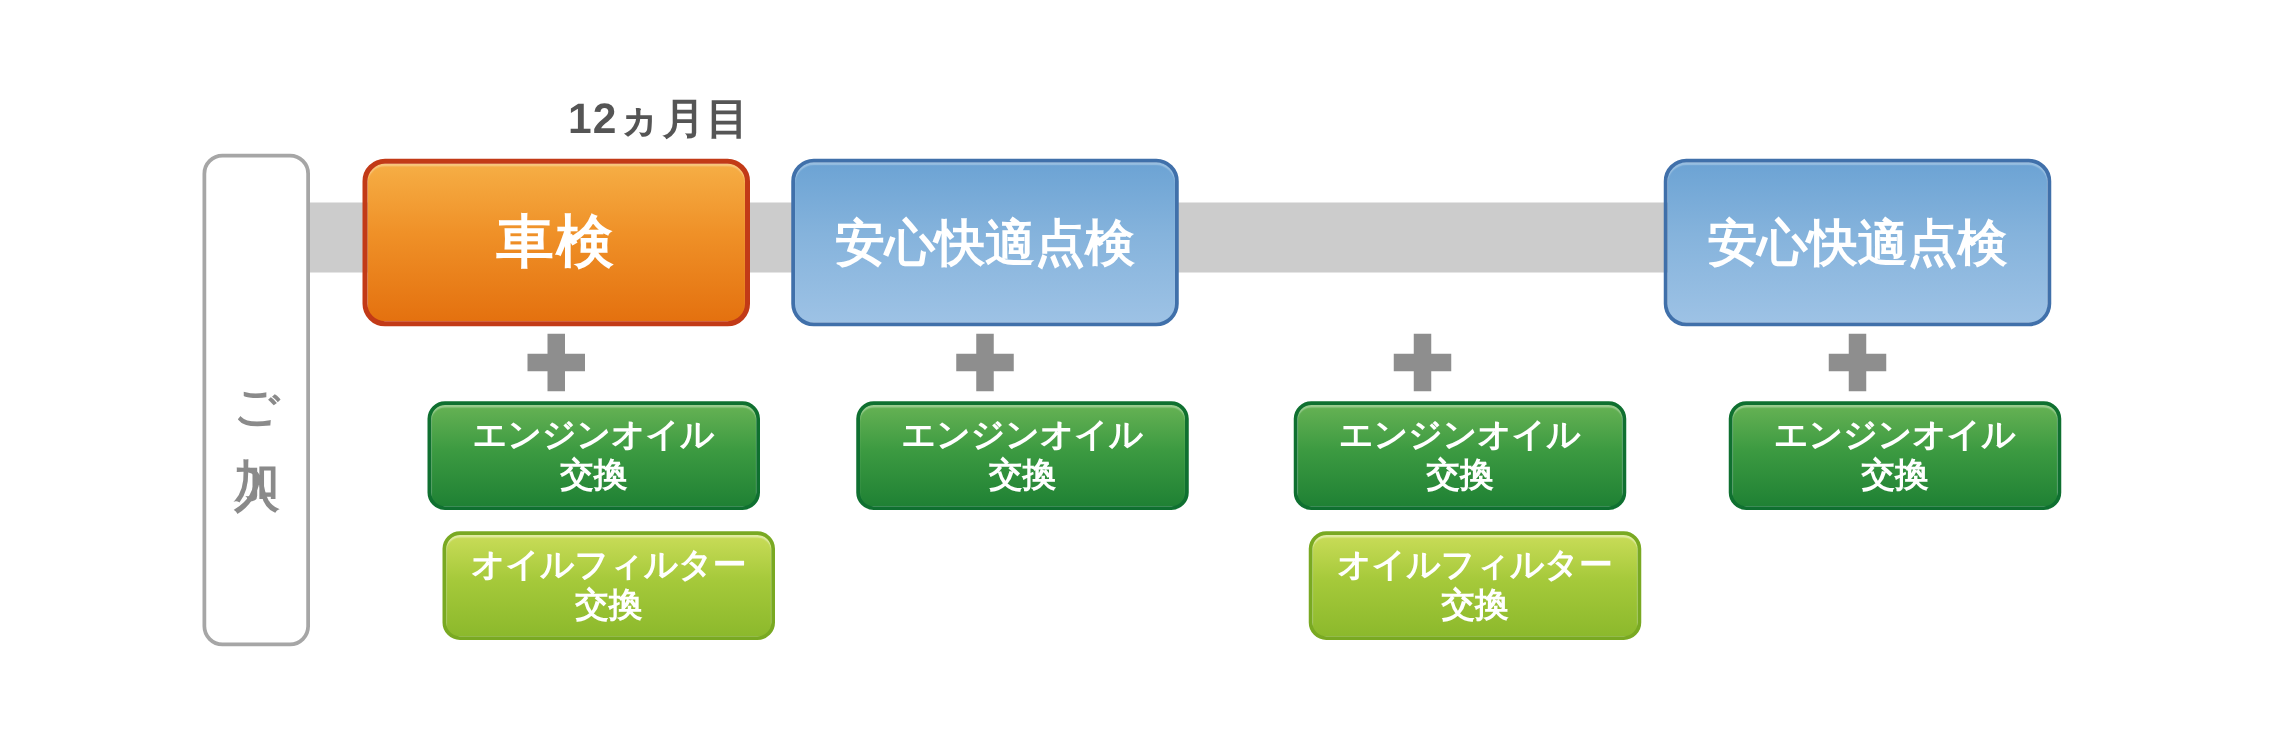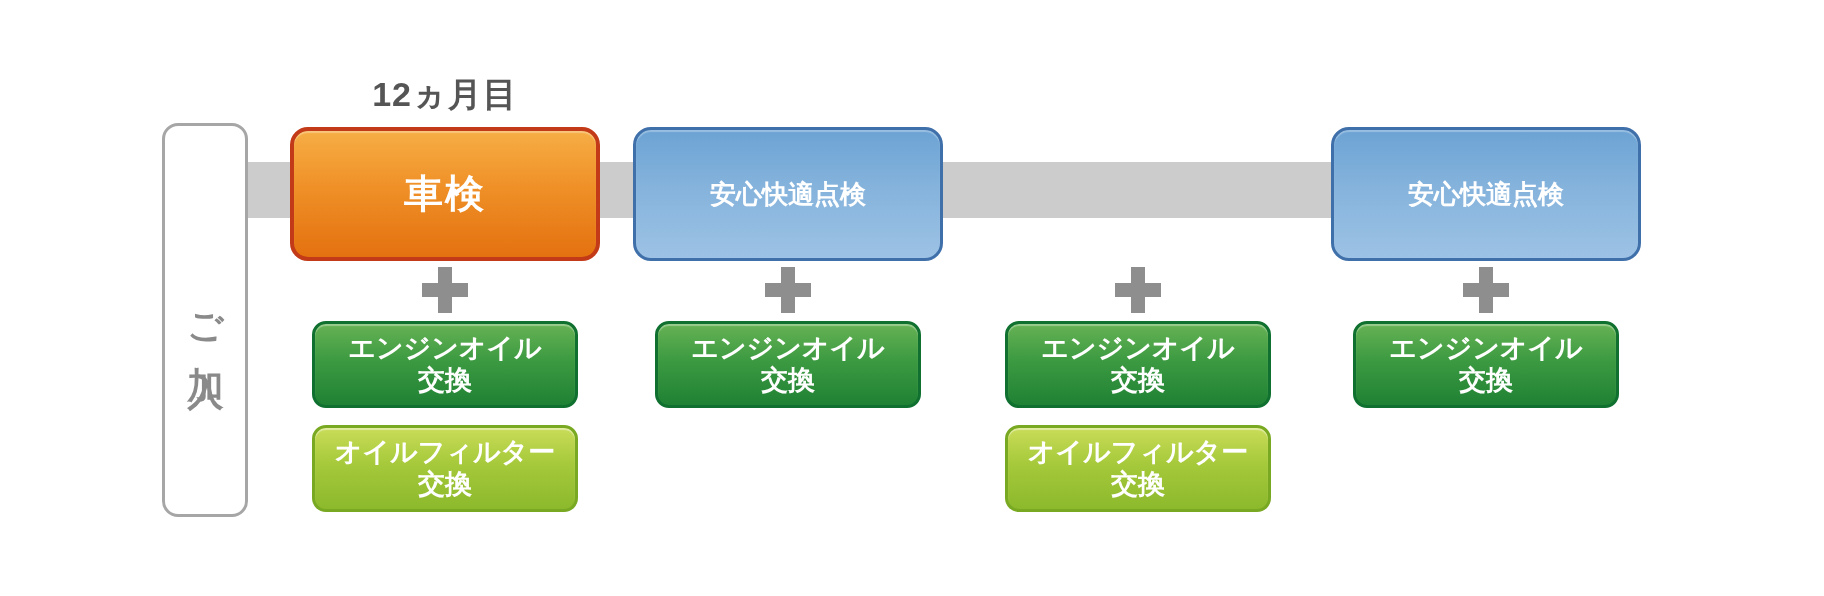--- a/index.html
+++ b/index.html
@@ -16,36 +16,36 @@
     background:#ffffff;border:3px solid #a6a6a6;border-radius:16px;
     display:flex;align-items:center;justify-content:center;box-sizing:border-box;
   }
   .enrollment-label{
     writing-mode:vertical-rl;text-orientation:upright;
     font-size:36px;font-weight:600;color:#8a8a8a;letter-spacing:7px;
   }
   .column{position:absolute;top:0;width:310px;height:596px;}
   .col-1{left:290px}.col-2{left:633px}.col-3{left:983px}.col-4{left:1331px}
   .month-label{
-    position:absolute;top:72px;left:0;width:100%;text-align:center;
+    position:absolute;top:72px;left:0;width:100%;text-align:right;
     font-size:34px;font-weight:600;color:#555555;letter-spacing:1px;
   }
   .event-box{
     position:absolute;top:127px;left:0;width:310px;height:134px;border-radius:18px;
     display:flex;flex-direction:column;align-items:center;justify-content:center;
     color:#ffffff;font-weight:700;box-sizing:border-box;text-align:center;
     box-shadow:inset 0 2px 1px rgba(255,255,255,0.3);
   }
   .event-box.orange{
     background:linear-gradient(180deg,#f6ae45 0%,#ef9027 45%,#e4710f 100%);
-    border:4px solid #c23a17;font-size:39px;letter-spacing:2px;
+    border:4px solid #c23a17;font-size:46px;letter-spacing:2px;
   }
   .event-box.blue-light{
     background:linear-gradient(180deg,#6ca3d4 0%,#85b3dc 45%,#9dc2e5 100%);
-    border:3px solid #4070aa;font-size:26px;
+    border:3px solid #4070aa;font-size:40px;
   }
   .event-box.blue-dark{
     background:linear-gradient(180deg,#3f87c9 0%,#2569b1 50%,#1e5ca2 100%);
     border:3px solid #1a4f8e;font-size:38px;line-height:1.32;
   }
   .plus-icon{
     position:absolute;top:267px;left:50%;transform:translateX(-50%);
     width:46px;height:46px;
   }
   .plus-icon::before{
@@ -59,26 +59,28 @@
     width:266px;height:87px;border-radius:14px;
     display:flex;flex-direction:column;align-items:center;justify-content:center;
     color:#ffffff;font-weight:700;font-size:27px;line-height:1.18;
     box-sizing:border-box;text-align:center;
   }
   .extra-box.green{
     top:321px;
     background:linear-gradient(180deg,#66b254 0%,#3c9a41 45%,#1f8134 100%);
     border:3px solid #0f7030;
     box-shadow:inset 0 2px 1px rgba(255,255,255,0.35);
+    margin-left:30px;
   }
   .extra-box.yellowgreen{
     top:425px;
     background:linear-gradient(180deg,#c9dc58 0%,#a5c93a 45%,#8cb92c 100%);
     border:3px solid #79a922;
     box-shadow:inset 0 2px 1px rgba(255,255,255,0.45);
+    margin-left:42px;
   }
 </style>
 </head>
 <body>
 
 <div class="canvas">
 
   <div class="timeline-bar"></div>
 
   <div class="enrollment-box">

